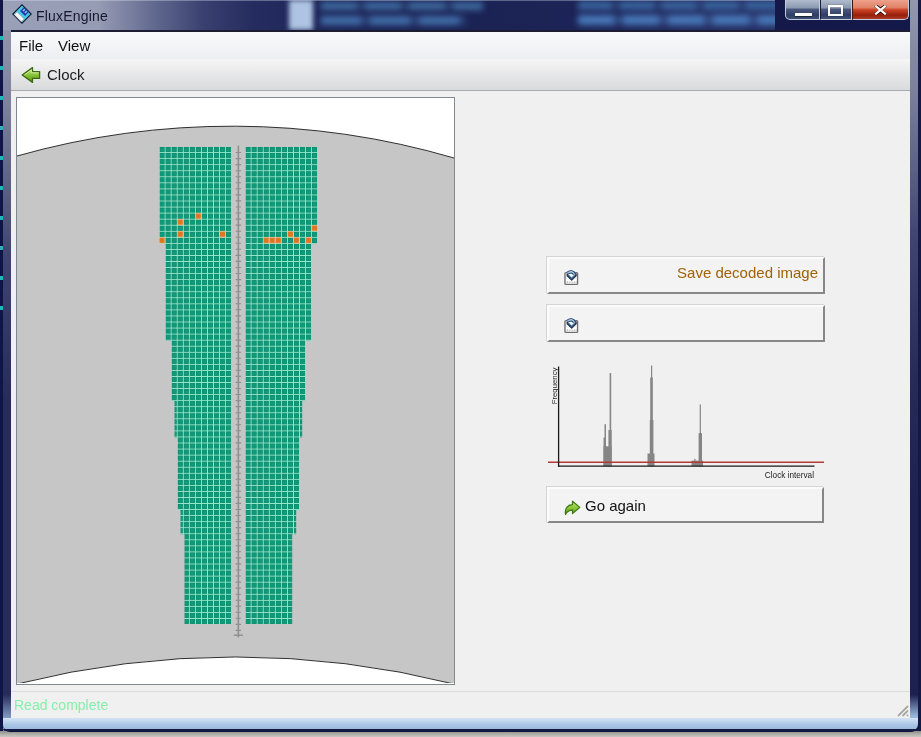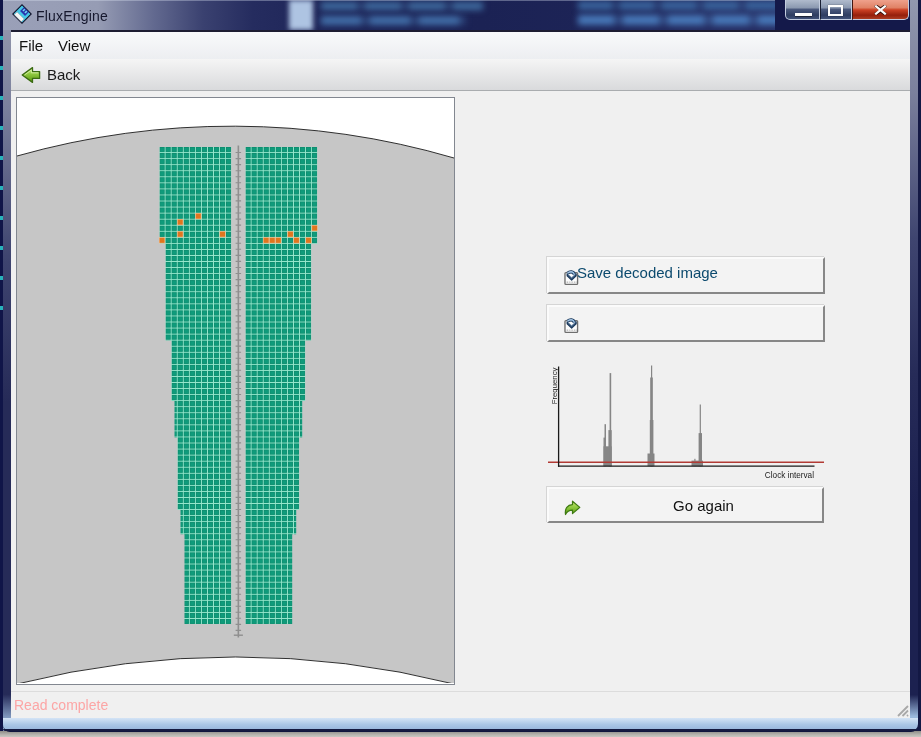--- a/index.html
+++ b/index.html
@@ -65,21 +65,21 @@
 <defs>
           <linearGradient id="bg1" x1="0" y1="0" x2="0" y2="1">
 <stop offset="0" stop-color="#d3ef86"></stop>
             <stop offset="0.45" stop-color="#8dc73e"></stop>
             <stop offset="1" stop-color="#57940d"></stop>
 </linearGradient>
         </defs>
 <path d="M1.2,10 L11.5,2.6 L11.5,6.6 L18.6,6.6 L18.6,13.4 L11.5,13.4 L11.5,17.4 Z" fill="url(#bg1)" stroke="#3a6b12" stroke-width="1.3" stroke-linejoin="round"></path>
 <path d="M3.5,10 L10.4,5 L10.4,7.8 L17.4,7.8" fill="none" stroke="#d8f2aa" stroke-width="0.9" opacity="0.9"></path>
 </svg></div>
-  <span class="abs" style="left:36px;top:7px;font-size:15px;color:#1a1a1a">Back</span>
+  <span class="abs" style="left:36px;top:7px;font-size:15px;color:#1a1a1a">Clock</span>
 </div>
 
 <div class="abs" style="left:16px;top:97px;width:439px;height:588px;border:1px solid #828790;background:#fff"></div>
 <svg style="position:absolute;left:17px;top:98px" width="437" height="585" viewBox="17 98 437 585">
 <defs>
 <pattern id="pL" x="159.5" y="147.0" width="6.05" height="6.05" patternUnits="userSpaceOnUse">
 <rect width="6.05" height="6.05" fill="#97e8cd"></rect>
 <rect width="5.05" height="5.05" fill="#0f9b7b"></rect>
 <rect x="0.4" y="0.4" width="4.25" height="4.25" fill="none" stroke="#0d8c6e" stroke-width="0.75"></rect>
 </pattern>
@@ -130,21 +130,21 @@
 <rect x="2.2" y="4" width="14" height="13" rx="1" fill="#fdfdfd" stroke="#6e6e6e" stroke-width="1.5"></rect>
 <path d="M4,14.6h1.8M7,14.6h1.2M9.4,14.6h1.4M12,14.6h1.2M14,14.6h1.1" stroke="#9a9a9a" stroke-width="1.1"></path>
 <g transform="translate(0.2,1.2) scale(0.96)">
 <path d="M5.0,3.6 C8.0,1.2 11.8,1.6 13.0,5.0" fill="none" stroke="#1c3a5c" stroke-width="3.8"></path>
 <polygon points="4.6,4.4 9.8,9.4 15.0,4.4 15.0,6.6 9.8,11.6 4.6,6.6" fill="#7fa8d0" stroke="#1c3a5c" stroke-width="1.4" stroke-linejoin="round"></polygon>
 <path d="M5.0,3.6 C8.0,1.2 11.8,1.6 13.0,5.0" fill="none" stroke="#7fa8d0" stroke-width="1.9"></path>
 <path d="M5.3,3.1 C8.0,1.2 11.2,1.5 12.4,3.6" fill="none" stroke="#c2d8ee" stroke-width="0.8"></path>
 <polygon points="5.8,4.6 9.8,8.4 13.8,4.6 14.2,5.4 9.8,9.6 5.4,5.4" fill="#b0cce8" opacity="0.7"></polygon>
 </g>
 </svg>
-  <div style="position:absolute;left:28px;right:5px;top:5px;text-align:left;font-size:15px;color:#0c4a6e">Save decoded image</div>
+  <div style="position:absolute;left:28px;right:5px;top:5px;text-align:right;font-size:15px;color:#a16207">Save decoded image</div>
 </div>
 <div class="abs" style="left:547px;top:305px;width:278px;height:37px;background:#f3f3f3;border:2px solid;border-color:#fbfbfb #878787 #878787 #fbfbfb;box-shadow:-1px -1px 0 #d5d5d5">
   <svg width="18" height="18" viewBox="0 0 20 20" style="position:absolute;left:14px;top:10px">
 <rect x="2.2" y="4" width="14" height="13" rx="1" fill="#fdfdfd" stroke="#6e6e6e" stroke-width="1.5"></rect>
 <path d="M4,14.6h1.8M7,14.6h1.2M9.4,14.6h1.4M12,14.6h1.2M14,14.6h1.1" stroke="#9a9a9a" stroke-width="1.1"></path>
 <g transform="translate(0.2,1.2) scale(0.96)">
 <path d="M5.0,3.6 C8.0,1.2 11.8,1.6 13.0,5.0" fill="none" stroke="#1c3a5c" stroke-width="3.8"></path>
 <polygon points="4.6,4.4 9.8,9.4 15.0,4.4 15.0,6.6 9.8,11.6 4.6,6.6" fill="#7fa8d0" stroke="#1c3a5c" stroke-width="1.4" stroke-linejoin="round"></polygon>
 <path d="M5.0,3.6 C8.0,1.2 11.8,1.6 13.0,5.0" fill="none" stroke="#7fa8d0" stroke-width="1.9"></path>
 <path d="M5.3,3.1 C8.0,1.2 11.2,1.5 12.4,3.6" fill="none" stroke="#c2d8ee" stroke-width="0.8"></path>
@@ -180,23 +180,23 @@
         <linearGradient id="gg1" x1="0" y1="0" x2="0" y2="1">
           <stop offset="0" stop-color="#c8e870"></stop>
           <stop offset="0.5" stop-color="#8ac73c"></stop>
           <stop offset="1" stop-color="#5a9a12"></stop>
         </linearGradient>
       </defs>
     </svg>
   <svg width="22" height="22" viewBox="0 0 22 22" style="position:absolute;left:13px;top:8px">
 <path d="M3.5,17.5 C2.6,11.5 5.5,7.8 10.5,7.6 L10.5,4.2 L17.8,10.4 L10.5,16.6 L10.5,13.2 C7,13.2 4.8,14.8 3.5,17.5 Z" fill="url(#gg1)" stroke="#3e7a12" stroke-width="1.2" stroke-linejoin="round"></path>
 </svg>
-  <div style="position:absolute;left:36px;right:0;top:8px;text-align:center;font-size:15px;color:#111">Go again</div>
+  <div style="position:absolute;left:36px;right:0;top:8px;text-align:left;font-size:15px;color:#111">Go again</div>
 </div>
 
 <div class="abs" style="left:11px;top:691px;width:899px;height:1px;background:#dcdcdc"></div>
-<div class="abs" style="left:14px;top:697px;font-size:14px;color:#fca5a5">Read complete</div>
+<div class="abs" style="left:14px;top:697px;font-size:14px;color:#86efac">Read complete</div>
 
 <svg class="abs" style="left:896px;top:704px" width="13" height="13" viewBox="0 0 13 13">
 <path d="M12,2 L2,12 M12,6.5 L6.5,12 M12,11 L11,12" stroke="#a8a8a8" stroke-width="1.8" fill="none"></path>
 </svg>
 
 <div class="abs" style="left:3px;top:718px;width:915px;height:13px;background:linear-gradient(#d4e4f6,#abc6e6 50%,#93b2d9);border-radius:0 0 7px 7px;box-shadow:0 1px 0 #10153e"></div>
 <div class="abs" style="left:3px;top:729px;width:915px;height:2px;background:#151a40;border-radius:0 0 7px 7px"></div>
 </body></html>

